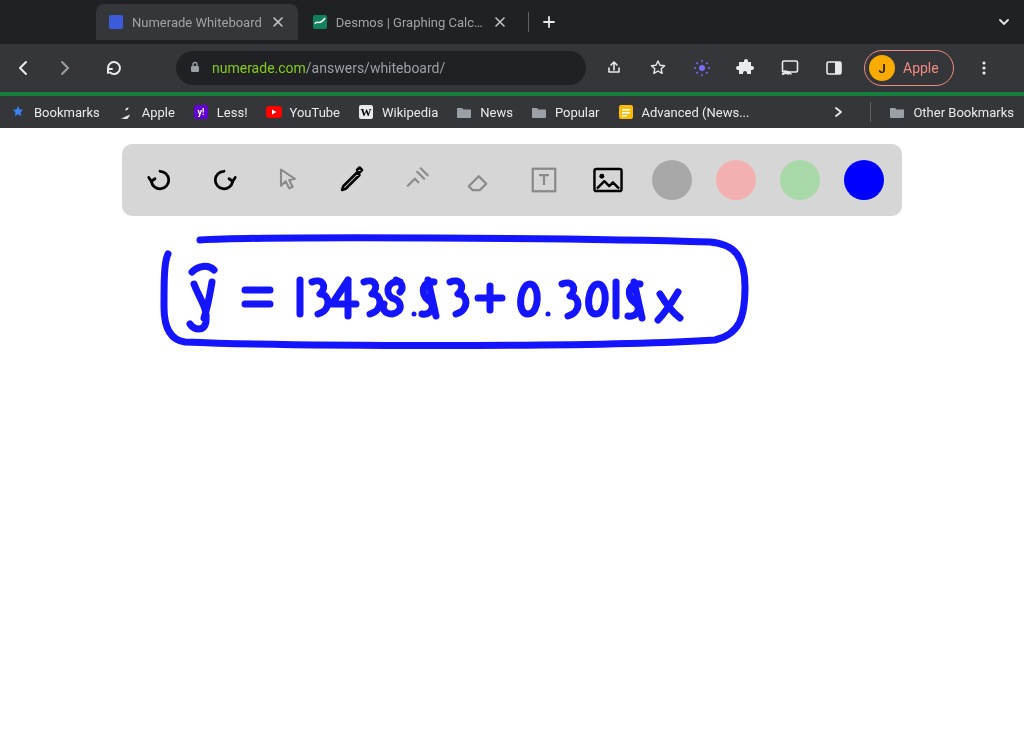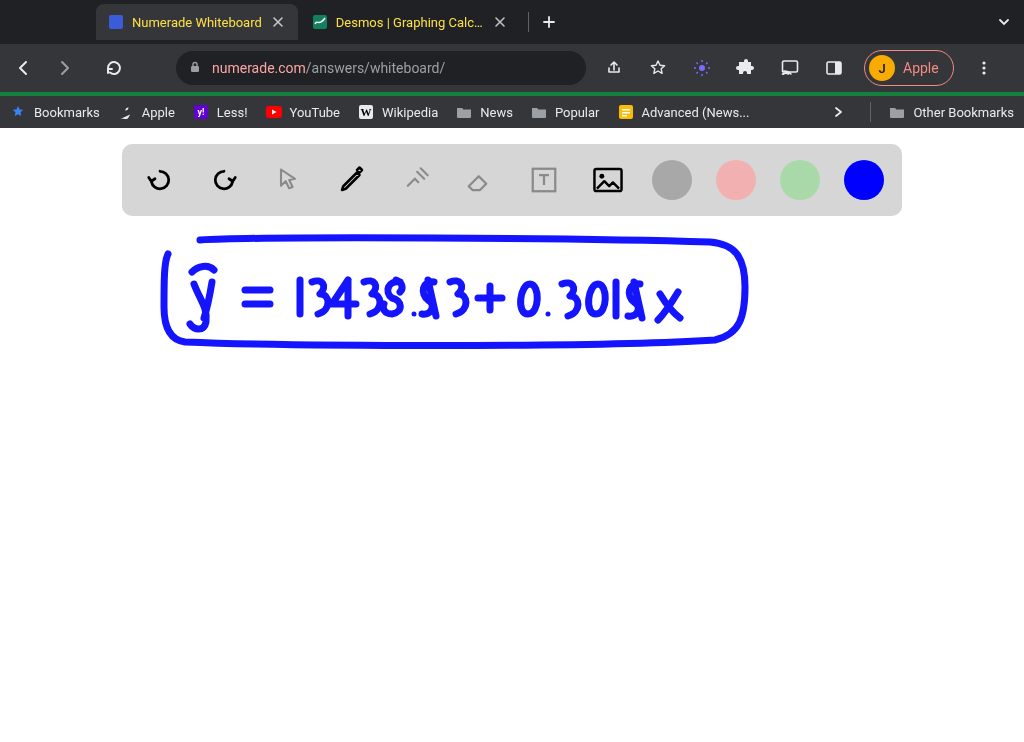--- a/index.html
+++ b/index.html
@@ -1,33 +1,33 @@
 <!DOCTYPE html>
 <html><head>
 <meta charset="utf-8">
 <style>
   * { margin: 0; padding: 0; box-sizing: border-box; }
   html, body { width: 1024px; height: 742px; font-family: -apple-system, BlinkMacSystemFont, "Segoe UI", Roboto, Arial, sans-serif; background: #fff; overflow: hidden; }
   .chrome { background: #202124; color: #e8eaed; }
   .tab-strip { display: flex; align-items: center; height: 44px; padding-left: 96px; }
-  .tab { display: flex; align-items: center; height: 36px; padding: 0 12px; border-radius: 8px 8px 0 0; margin-right: 2px; gap: 8px; font-size: 13px; color: #fde047; cursor: pointer; max-width: 220px; }
+  .tab { display: flex; align-items: center; height: 36px; padding: 0 12px; border-radius: 8px 8px 0 0; margin-right: 2px; gap: 8px; font-size: 13px; color: #a3a3a3; cursor: pointer; max-width: 220px; }
   .tab.active { background: #35363a; }
   .tab .favicon { width: 16px; height: 16px; display: inline-flex; align-items: center; justify-content: center; }
   .tab .close { width: 16px; height: 16px; display: inline-flex; align-items: center; justify-content: center; opacity: .8; }
   .tab-title { white-space: nowrap; overflow: hidden; text-overflow: ellipsis; flex: 1; }
   .tab-divider { width: 1px; height: 20px; background: #5f6368; margin: 0 6px; }
   .new-tab { width: 28px; height: 28px; display: inline-flex; align-items: center; justify-content: center; color: #e8eaed; cursor: pointer; }
   .window-ctrl { margin-left: auto; width: 40px; height: 40px; display:flex; align-items:center; justify-content:center; color:#e8eaed; cursor:pointer; }
   .toolbar-row { display: flex; align-items: center; height: 48px; background: #35363a; padding: 0 6px; gap: 4px; }
   .nav-btn { width: 36px; height: 36px; display:flex; align-items:center; justify-content:center; color:#9aa0a6; border-radius: 50%; cursor:pointer; }
   .nav-btn.enabled { color:#e8eaed; }
   .omnibox { flex: 0 0 auto; width: 410px; height: 34px; background: #202124; border-radius: 17px; display:flex; align-items:center; padding: 0 12px; gap: 10px; margin-left: 40px; }
   .lock { color:#9aa0a6; }
   .url { color:#9aa0a6; font-size: 14px; white-space: nowrap; overflow:hidden; }
-  .url .host { color:#fca5a5; }
+  .url .host { color:#84cc16; }
   .right-icons { display:flex; align-items:center; gap: 16px; margin-left: 10px; }
   .icon-btn { width: 28px; height: 28px; display:flex; align-items:center; justify-content:center; color:#e8eaed; cursor:pointer; }
   .error-pill { display:flex; align-items:center; gap:8px; border:1px solid #f28b82; border-radius: 18px; padding: 4px 14px 4px 4px; color:#f28b82; font-size: 14px; cursor:pointer; }
   .avatar { width: 26px; height: 26px; border-radius: 50%; background:#f9ab00; color:#202124; font-weight:600; display:flex; align-items:center; justify-content:center; font-size:13px; }
   .bookmarks-bar { display:flex; align-items:center; height: 36px; background:#35363a; padding: 0 10px; gap: 18px; border-top:4px solid #15803d; }
   .bm { display:flex; align-items:center; gap:8px; color:#e8eaed; font-size:13px; cursor:pointer; white-space:nowrap; }
   .bm .bicon { width:16px; height:16px; display:inline-flex; align-items:center; justify-content:center; }
   .bm-spacer { flex:1; }
   .bm-divider { width:1px; height:20px; background:#5f6368; }
   .content { position: relative; background:#fff; height: calc(742px - 44px - 48px - 36px); }

